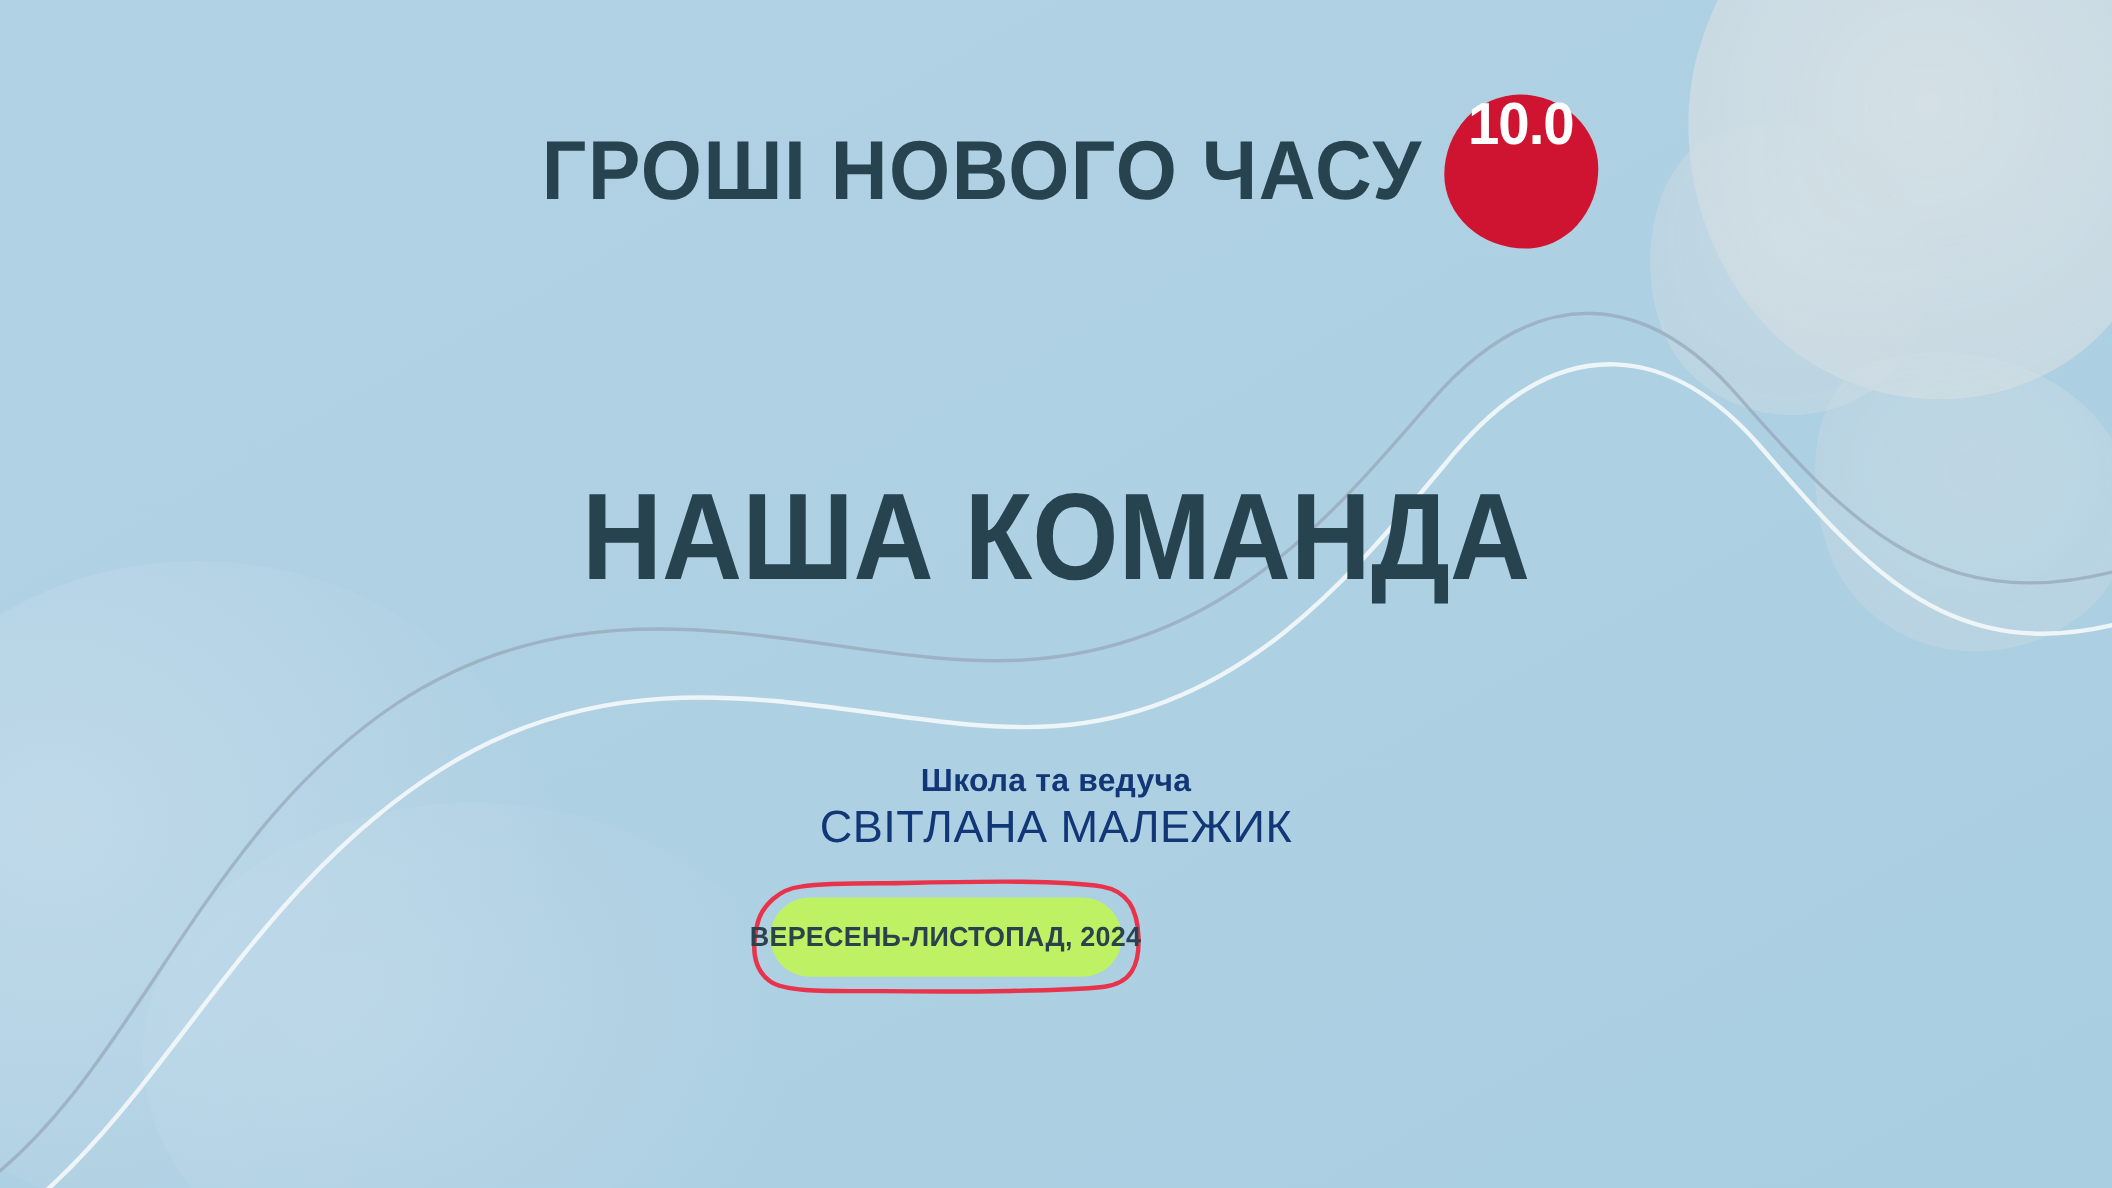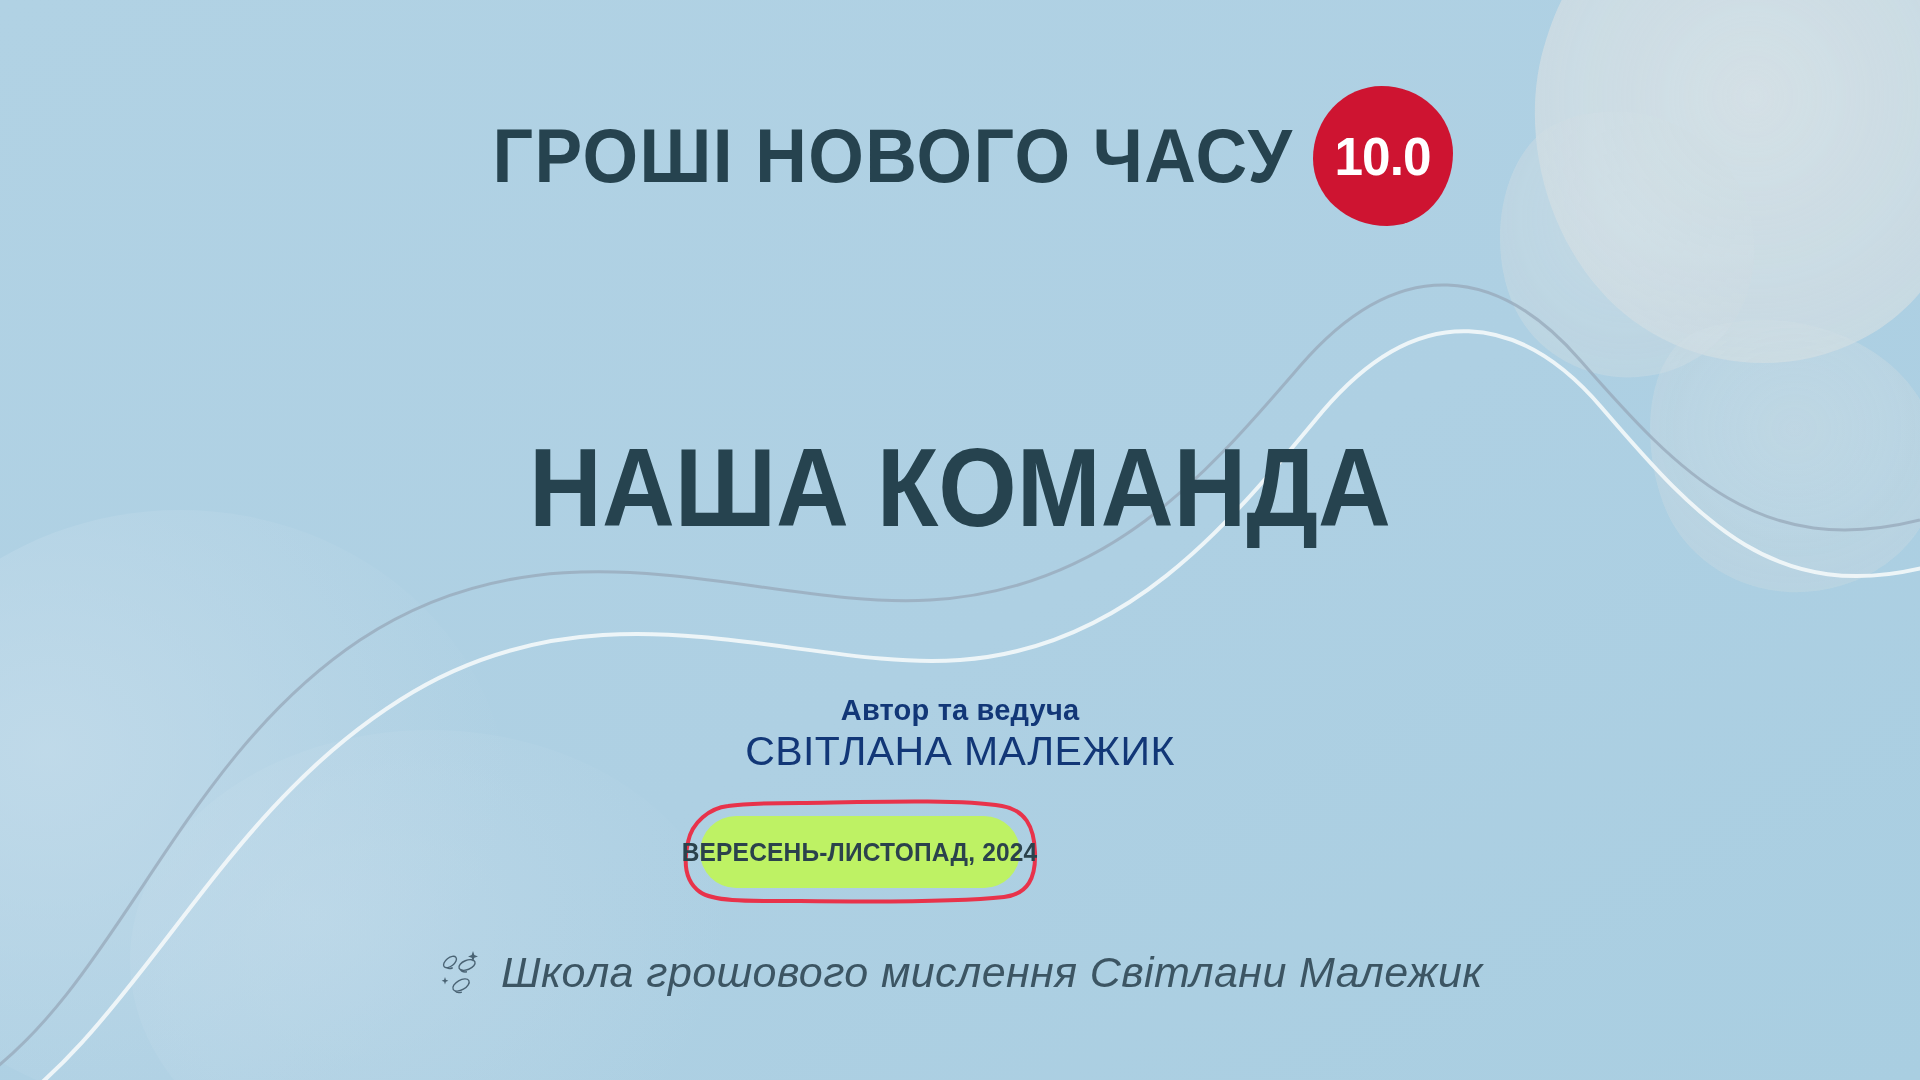--- a/index.html
+++ b/index.html
@@ -45,21 +45,20 @@
     transform: scaleX(0.94);
     transform-origin: center;
     white-space: nowrap;
   }
   .score-badge {
     position: relative;
     width: 140px;
     height: 140px;
     margin-left: -6px;
     display: flex;
-    align-items: center;
     justify-content: center;
     flex: 0 0 auto;
   }
   .score-badge .blob {
     position: absolute;
     inset: 0;
     background: #ce1431;
     border-radius: 49% 51% 47% 53% / 52% 48% 52% 48%;
   }
   .score-badge .score-value {
@@ -233,50 +232,33 @@
     <div class="brand-title">ГРОШІ НОВОГО ЧАСУ</div>
     <div class="score-badge">
       <span class="blob"></span>
       <span class="score-value">10.0</span>
     </div>
   </div>
 
   <div class="main-heading">НАША КОМАНДА</div>
 
   <div class="author-block">
-    <div class="author-role">Автор та ведуча</div>
+    <div class="author-role">Школа та ведуча</div>
     <div class="author-name">СВІТЛАНА МАЛЕЖИК</div>
   </div>
 
   <div class="date-wrap">
     <svg class="date-circle" viewBox="0 0 360 105" aria-hidden="true">
       <path d="M48,6 C30,8 12,22 8,42 C3,64 6,82 20,92
                C34,102 70,101 120,101
                C200,102 288,101 324,97
                C348,94 356,78 355,52
                C354,26 345,10 322,6
                C280,-1 190,2 120,3
                C92,3 62,4 48,6 Z" fill="none" stroke="#e8334b" stroke-width="4" stroke-linecap="round" stroke-linejoin="round"></path>
     </svg>
     <div class="date-pill">
       <span class="date-text">ВЕРЕСЕНЬ-ЛИСТОПАД, 2024</span>
     </div>
   </div>
 
-  <div class="footer">
-    <svg class="coins-icon" viewBox="0 0 46 48" aria-hidden="true">
-      <g fill="none" stroke="#4a6374" stroke-width="1.4">
-        <ellipse cx="13" cy="13" rx="7.5" ry="4.2" transform="rotate(-38 13 13)"></ellipse>
-        <path d="M7.3,15.6 A7.5,4.2 0 0 0 11.6,19.2" transform="rotate(-38 13 13)"></path>
-        <ellipse cx="30" cy="16" rx="8.5" ry="4.6" transform="rotate(-22 30 16)"></ellipse>
-        <path d="M22.5,18.0 A8.5,4.6 0 0 0 27.4,22.3" transform="rotate(-22 30 16)"></path>
-        <ellipse cx="24" cy="36" rx="9" ry="4.8" transform="rotate(-30 24 36)"></ellipse>
-        <path d="M16,38.3 A9,4.8 0 0 0 21.2,42.6" transform="rotate(-30 24 36)"></path>
-      </g>
-      <g fill="#4a6374">
-        <path d="M36,2 L37.3,6.0 L41,7.4 L37.3,8.8 L36,12.8 L34.7,8.8 L31,7.4 L34.7,6.0 Z"></path>
-        <path d="M8,28 L8.9,30.7 L11.4,31.7 L8.9,32.7 L8,35.4 L7.1,32.7 L4.6,31.7 L7.1,30.7 Z"></path>
-      </g>
-    </svg>
-    <div class="footer-text">Школа грошового мислення Світлани Малежик</div>
-  </div>
 
 </div>
 
 </body></html>

